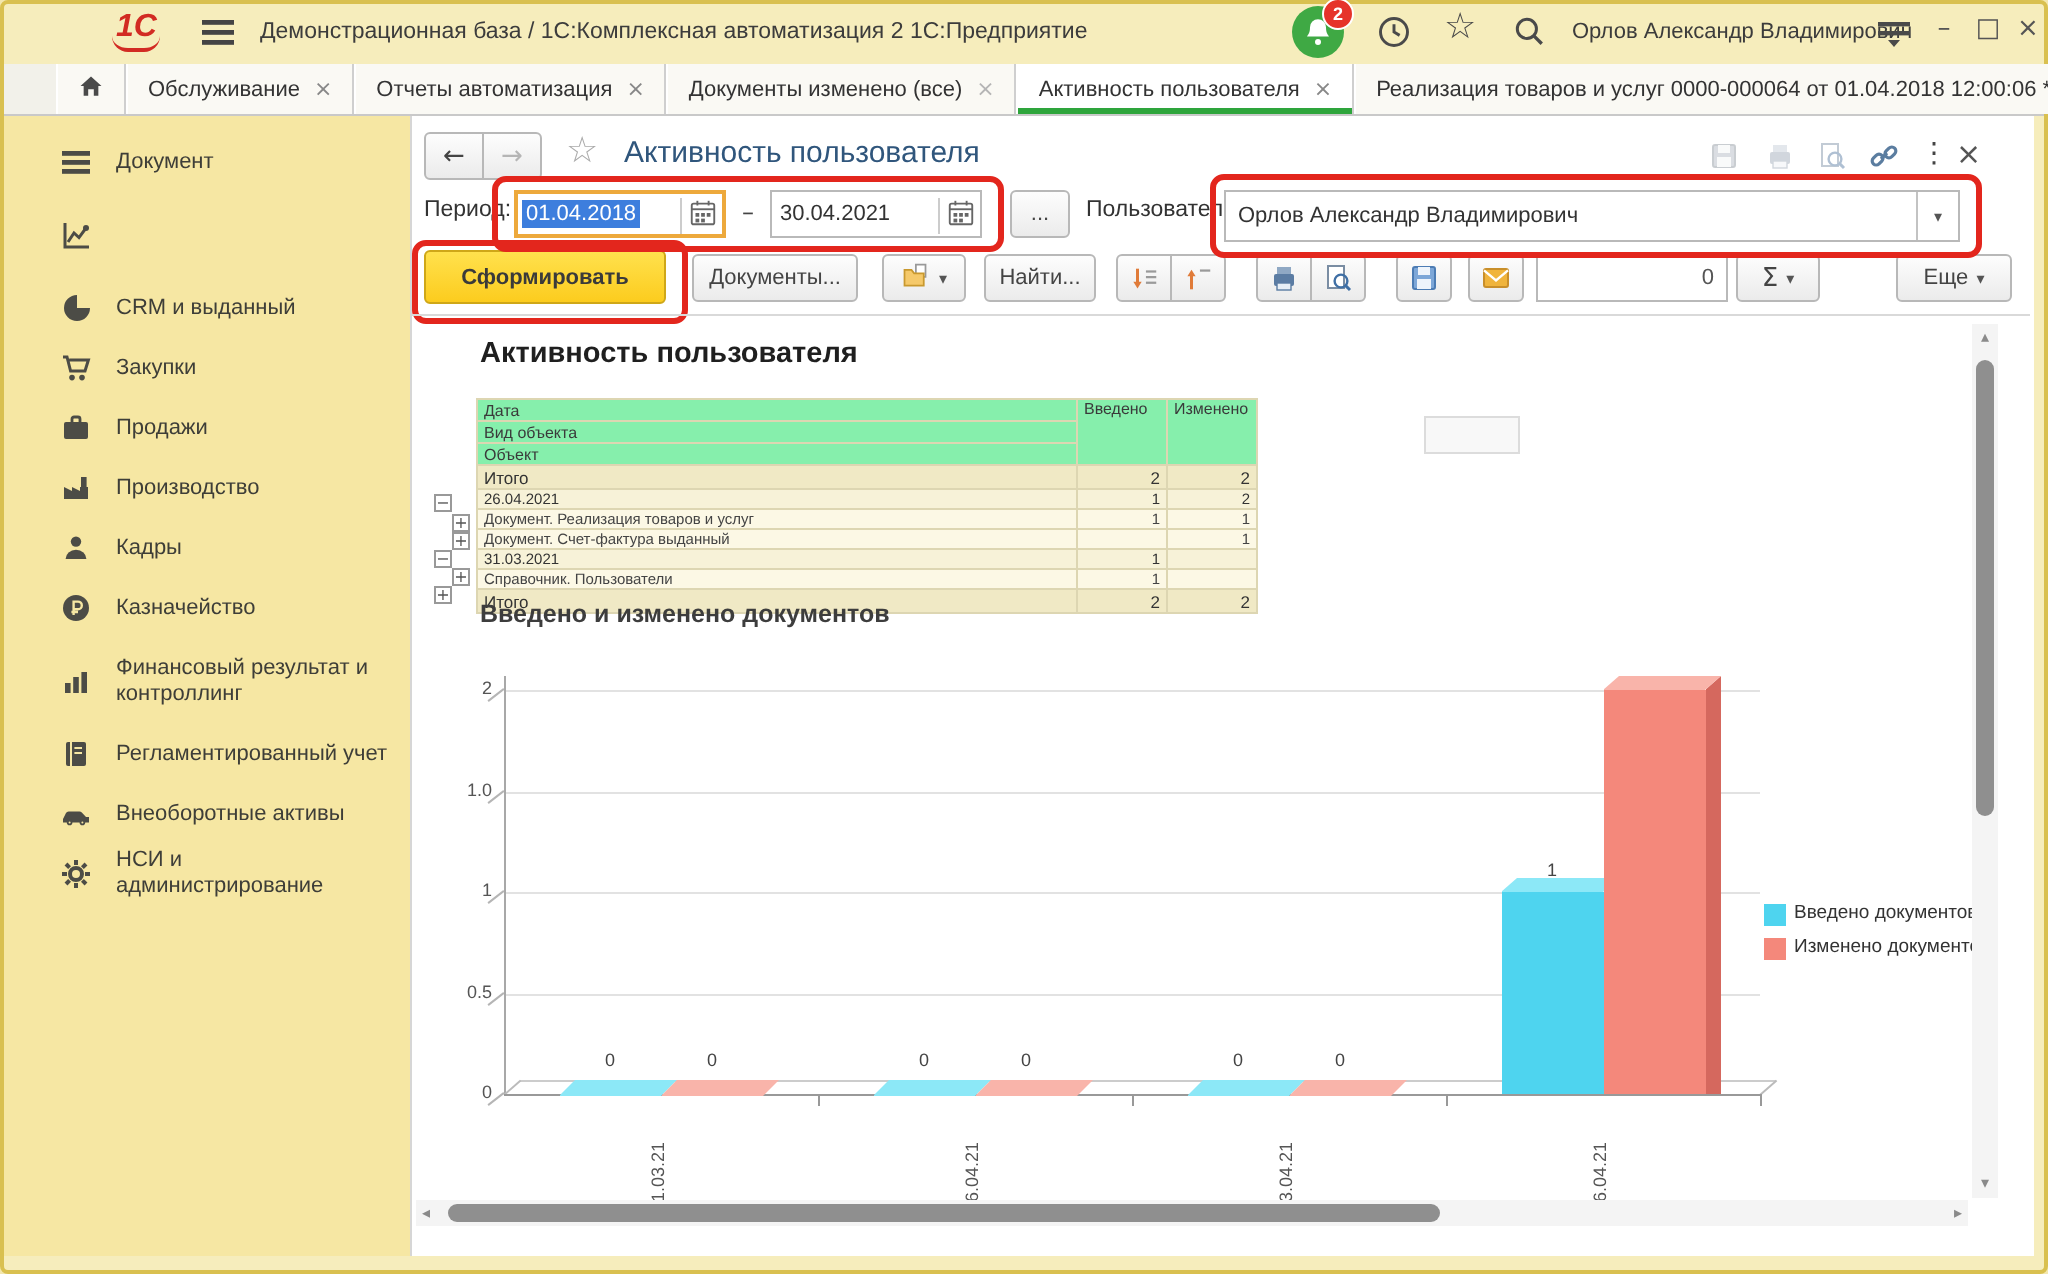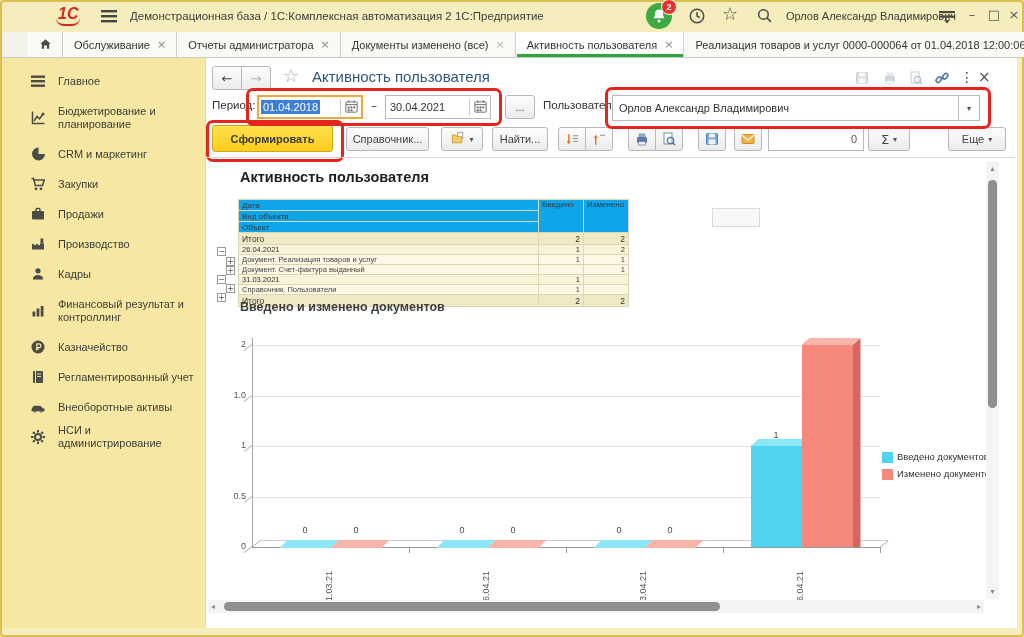--- a/index.html
+++ b/index.html
@@ -34,21 +34,21 @@
   .field{background:#fff;border:1px solid #b9b9b9;box-sizing:border-box;font-size:11px;color:#333;display:flex;align-items:center;}
   .caret{font-size:8px;color:#555;}
   .redbox{border:3px solid #e3261d;border-radius:7px;background:transparent;pointer-events:none;}
   .navbtn{width:30px;height:24px;}
   #panel-title{font-size:15px;color:#30567c;}
   .hdr-ico{width:20px;height:20px;display:flex;align-items:center;justify-content:center;}
   .grayed{opacity:.45;}
   
   #rep-table{border-collapse:collapse;table-layout:fixed;}
   #rep-table td{border:1px solid #ddd6b2;padding:0 3px;white-space:nowrap;overflow:hidden;box-sizing:border-box;}
-  .t-head td{background:#0ea5e9;font-size:8px;color:#3a3a3a;height:11px;}
+  .t-head td{background:#86efac;font-size:8px;color:#3a3a3a;height:11px;}
   .t-total td{background:#f0e9c5;font-size:8.5px;color:#333;height:12px;}
   .t-group td{background:#f7f2d8;font-size:7.5px;color:#333;height:9px;}
   .t-child td{background:#fcf8e5;font-size:7.5px;color:#444;height:9px;}
   .t-child td.c1{padding-left:14px;}
   .num{text-align:right;}
   .treebox{width:9px;height:9px;background:#fff;border:1px solid #999;font-size:8px;line-height:7px;text-align:center;color:#555;box-sizing:border-box;}
   
   .sb-track{background:#f4f4f4;}
   .sb-thumb{background:#8f8f8f;border-radius:5px;}
   .sb-arrow{color:#8a8a8a;font-size:8px;line-height:8px;text-align:center;}
@@ -112,21 +112,21 @@
   <div class="tab home">
     <span><svg width="15" height="14" viewBox="0 0 16 16">
           <path d="M8 2.5 L14 8 h-1.8 v5.5 H9.6 V9.8 H6.4 v3.7 H3.8 V8 H2 Z" fill="#4a4a4a"></path>
         </svg></span>
   </div>
   <div class="tab">
       <span>Обслуживание</span>
       <span class="x g">×</span>
     </div>
   <div class="tab">
-      <span>Отчеты администратора</span>
+      <span>Отчеты автоматизация</span>
       <span class="x g">×</span>
     </div>
   <div class="tab">
       <span>Документы изменено (все)</span>
       <span class="x g dim">×</span>
     </div>
   <div class="tab active">
       <span>Активность пользователя</span>
       <span class="x g">×</span>
     </div>
@@ -138,37 +138,36 @@
 <div id="sidebar" class="abs">
   <div style="height:8px;"></div>
   <div class="side-item" style="height:30px;">
     <svg width="16" height="16" viewBox="0 0 16 16">
         <g fill="#4c4c46">
           <rect x="1" y="2.5" width="14" height="2.4"></rect>
           <rect x="1" y="7" width="14" height="2.4"></rect>
           <rect x="1" y="11.5" width="14" height="2.4"></rect>
         </g>
       </svg>
-    <span class="lbl">Главное</span>
+    <span class="lbl">Документ</span>
   </div>
   <div class="side-item" style="height:43px;">
     <svg width="16" height="16" viewBox="0 0 16 16">
         <g fill="none" stroke="#4c4c46" stroke-width="1.5">
           <path d="M2.5 1.5 v12 h12"></path>
           <polyline points="4,11 7,6.5 9.5,8.8 13,4"></polyline>
         </g>
         <circle cx="13" cy="4" r="1.5" fill="#4c4c46"></circle>
       </svg>
-    <span class="lbl">Бюджетирование и планирование</span>
   </div>
   <div class="side-item" style="height:30px;">
     <svg width="16" height="16" viewBox="0 0 16 16">
         <path d="M8.5 1.5 a6.5 6.5 0 1 0 6.5 6.5 h-6.5 z" fill="#4c4c46"></path>
       </svg>
-    <span class="lbl">CRM и маркетинг</span>
+    <span class="lbl">CRM и выданный</span>
   </div>
   <div class="side-item" style="height:30px;">
     <svg width="16" height="16" viewBox="0 0 16 16">
         <path d="M1.5 2.5 h2 l1.8 7 h7.2 l1.7-5.5 H4.6" fill="none" stroke="#4c4c46" stroke-width="1.5"></path>
         <circle cx="6" cy="12.8" r="1.4" fill="#4c4c46"></circle>
         <circle cx="11" cy="12.8" r="1.4" fill="#4c4c46"></circle>
       </svg>
     <span class="lbl">Закупки</span>
   </div>
   <div class="side-item" style="height:30px;">
@@ -186,37 +185,37 @@
         </g>
       </svg>
     <span class="lbl">Производство</span>
   </div>
   <div class="side-item" style="height:30px;">
     <svg width="16" height="16" viewBox="0 0 16 16">
         <circle cx="8" cy="4.8" r="2.6" fill="#4c4c46"></circle>
         <path d="M2.8 13.5 a5.2 4.6 0 0 1 10.4 0 z" fill="#4c4c46"></path>
       </svg>
     <span class="lbl">Кадры</span>
+  </div>
+  <div class="side-item" style="height:30px;">
+    <svg width="16" height="16" viewBox="0 0 16 16">
+        <circle cx="8" cy="8" r="6.5" fill="#4c4c46"></circle>
+        <path d="M6.8 11.5 V4.8 H9 a1.9 1.9 0 0 1 0 3.8 H6.8 M5.7 10 H9" fill="none" stroke="#f6e7a3" stroke-width="1.2"></path>
+      </svg>
+    <span class="lbl">Казначейство</span>
   </div>
   <div class="side-item" style="height:43px;">
     <svg width="16" height="16" viewBox="0 0 16 16">
         <g fill="#4c4c46">
           <rect x="2.5" y="8.5" width="2.8" height="5"></rect>
           <rect x="6.6" y="5.5" width="2.8" height="8"></rect>
           <rect x="10.7" y="3" width="2.8" height="10.5"></rect>
         </g>
       </svg>
     <span class="lbl">Финансовый результат и контроллинг</span>
-  </div>
-  <div class="side-item" style="height:30px;">
-    <svg width="16" height="16" viewBox="0 0 16 16">
-        <circle cx="8" cy="8" r="6.5" fill="#4c4c46"></circle>
-        <path d="M6.8 11.5 V4.8 H9 a1.9 1.9 0 0 1 0 3.8 H6.8 M5.7 10 H9" fill="none" stroke="#f6e7a3" stroke-width="1.2"></path>
-      </svg>
-    <span class="lbl">Казначейство</span>
   </div>
   <div class="side-item" style="height:30px;">
     <svg width="16" height="16" viewBox="0 0 16 16">
         <rect x="3" y="2" width="10" height="12" rx="1" fill="#4c4c46"></rect>
         <line x1="5.5" y1="2" x2="5.5" y2="14" stroke="#f6e7a3"></line>
         <line x1="7.2" y1="5" x2="11" y2="5" stroke="#f6e7a3"></line>
         <line x1="7.2" y1="7.5" x2="11" y2="7.5" stroke="#f6e7a3"></line>
       </svg>
     <span class="lbl">Регламентированный учет</span>
   </div>
@@ -334,21 +333,21 @@
   <span style="padding-left:6px;">Орлов Александр Владимирович</span>
   <span class="abs" style="right:0;top:0;width:20px;height:24px;border-left:1px solid #c3c3c3;display:flex;align-items:center;justify-content:center;">
       <span class="caret g">▾</span>
     </span>
 </div>
 
 <div class="abs btn yellow" style="left:212px;top:125px;width:121px;height:27px;">
     <span>Сформировать</span>
   </div>
 <div class="abs btn" style="left:346px;top:127px;width:83px;height:24px;">
-    <span>Справочник...</span>
+    <span>Документы...</span>
   </div>
 <div class="abs btn" style="left:441px;top:127px;width:42px;height:24px;">
   <span><svg width="15" height="14" viewBox="0 0 16 16">
         <rect x="8.5" y="1.5" width="5.5" height="7" fill="#fff" stroke="#999"></rect>
         <path d="M2 4.5 h4 l1.5 2 H13 v7 H2 z" fill="#f5c96a" stroke="#c9992e"></path>
       </svg></span>
   <span class="caret g">▾</span>
 </div>
 <div class="abs btn" style="left:492px;top:127px;width:56px;height:24px;">
     <span>Найти...</span>

